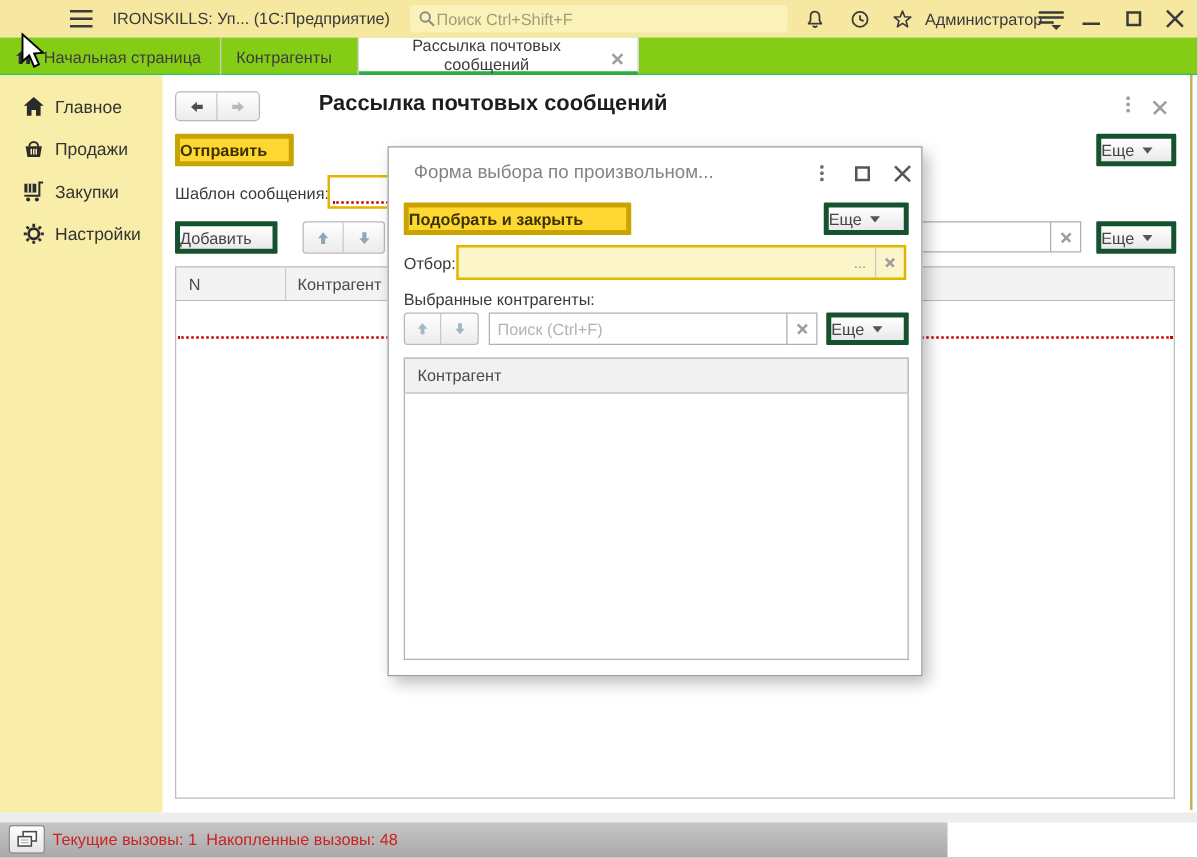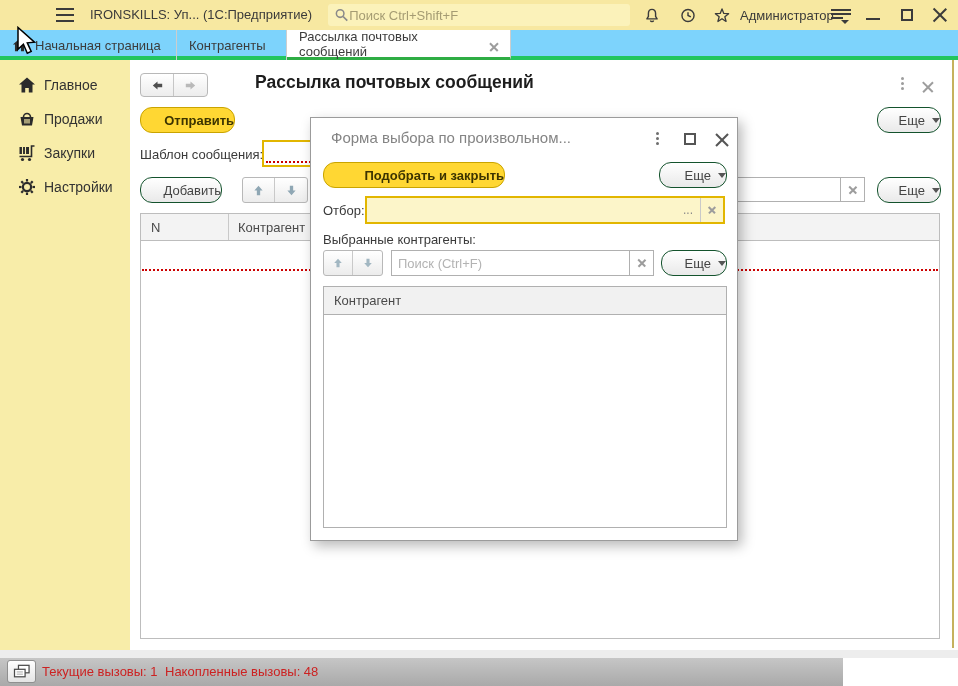--- a/index.html
+++ b/index.html
@@ -23,34 +23,34 @@
   .win-min { position:absolute; left:866px; top:18px; width:14px; height:2px; background:#3b3b3b; cursor:pointer; }
   .win-max { position:absolute; left:901px; top:9px; width:12px; height:12px; border:2px solid #3b3b3b; cursor:pointer; }
   .win-close { position:absolute; left:933px; top:8px; width:14px; height:14px; cursor:pointer; }
   .xicon { position:relative; display:inline-block; width:100%; height:100%; }
   .xicon::before, .xicon::after { content:""; position:absolute; left:50%; top:50%; width:130%; height:2px; background:#3b3b3b; }
   .xicon::before { transform:translate(-50%,-50%) rotate(45deg); }
   .xicon::after  { transform:translate(-50%,-50%) rotate(-45deg); }
   .xicon.gray::before, .xicon.gray::after { background:#9d9d9d; height:1.6px; }
 
   
-  .tabbar { position:absolute; left:0; top:30px; width:958px; height:30px; background:#7dd3fc; border-bottom:4px solid #22c55e; display:flex; }
+  .tabbar { position:absolute; left:0; top:30px; width:958px; height:30px; background:#84cc16; border-bottom:1px solid #22c55e; display:flex;text-align:center; }
   .tab { height:30px; display:flex; align-items:center; padding:0 12px; font-size:13px; color:#3c3c3c; border-right:1px solid #cdcdcd; cursor:pointer; position:relative; }
   .tab.active { background:#fff; border-bottom:3px solid #2ead44; }
   .tab .tclose { width:9px; height:9px; margin-left:10px; cursor:pointer; }
   .tab-home-ico { margin-right:8px; }
 
   
   .sidebar { position:absolute; left:0; top:60px; width:130px; height:590px; background:#f8eda9; }
   .side-item { position:absolute; left:0; width:130px; height:34px; display:flex; align-items:center; cursor:pointer; }
   .side-item .sico { position:absolute; left:18px; width:18px; height:18px; }
   .side-item .slabel { position:absolute; left:44px; font-size:14px; color:#333; }
 
   
-  .btn { position:absolute; display:flex; align-items:center; justify-content:flex-end; background:linear-gradient(#ffffff,#e9e9e9); border:1px solid #14532d; border-radius:12px; font-size:13px; color:#444; cursor:pointer; }
+  .btn { position:absolute; display:flex; align-items:center; justify-content:flex-start; background:linear-gradient(#ffffff,#e9e9e9); border:4px solid #14532d; border-radius:1px; font-size:13px; color:#444; cursor:pointer; }
   .btn.accent { background:#ffd733; border-color:#c9a400; font-weight:bold; color:#3c3400; }
   .caret { display:inline-block; margin-left:7px; width:0; height:0; border-left:4px solid transparent; border-right:4px solid transparent; border-top:5px solid #555; }
 
   
   .navgroup { position:absolute; left:140px; top:73px; width:68px; height:24px; background:linear-gradient(#fff,#ececec); border:1px solid #b8b8b8; border-radius:4px; display:flex; }
   .navgroup .half { width:50%; display:flex; align-items:center; justify-content:center; cursor:pointer; }
   .navgroup .half:first-child { border-right:1px solid #c6c6c6; }
   .page-title { position:absolute; left:255px; top:72px; font-size:17.5px; font-weight:bold; color:#1d1d1d; }
   .main-dots { position:absolute; left:901px; top:77px; width:4px; height:14px; cursor:pointer; }
   .dots i, .main-dots i { display:block; width:3px; height:3px; background:#9d9d9d; border-radius:50%; margin-bottom:2px; }
@@ -88,21 +88,21 @@
   .filter-input input { flex:1; border:none; outline:none; background:transparent; font-family:"Liberation Sans", sans-serif; }
   .filter-tools { display:flex; align-items:center; height:100%; }
   .filter-ellipsis { font-size:12px; color:#8a8a8a; padding:0 7px; cursor:pointer; }
   .filter-sep { width:1px; height:100%; background:#c9c9c9; }
   .filter-clear { width:22px; height:100%; display:flex; align-items:center; justify-content:center; cursor:pointer; }
   .filter-clear .xicon { width:7px; height:7px; }
   .dlg-label { position:absolute; font-size:13px; color:#3a3a3a; }
 
   
   .bottomstrip { position:absolute; left:0; top:650px; width:958px; height:8px; background:#ededed; }
-  .statusbar { position:absolute; left:0; top:658px; width:843px; height:28px; background:linear-gradient(#c6c6c6,#a9a9a9); }
+  .statusbar { position:absolute; left:0; top:658px; width:758px; height:28px; background:linear-gradient(#c6c6c6,#a9a9a9); }
   .status-ico-btn { position:absolute; left:7px; top:2px; width:29px; height:23px; background:linear-gradient(#fff,#e4e4e4); border:1px solid #8f8f8f; border-radius:3px; display:flex; align-items:center; justify-content:center; cursor:pointer; }
   .status-text { position:absolute; top:6px; font-size:13px; color:#cc2222; }
 
   .cursor { position:absolute; left:16px; top:26px; z-index:100; pointer-events:none; }
 </style>
 </head>
 <body>
 
 <div class="app">
 

